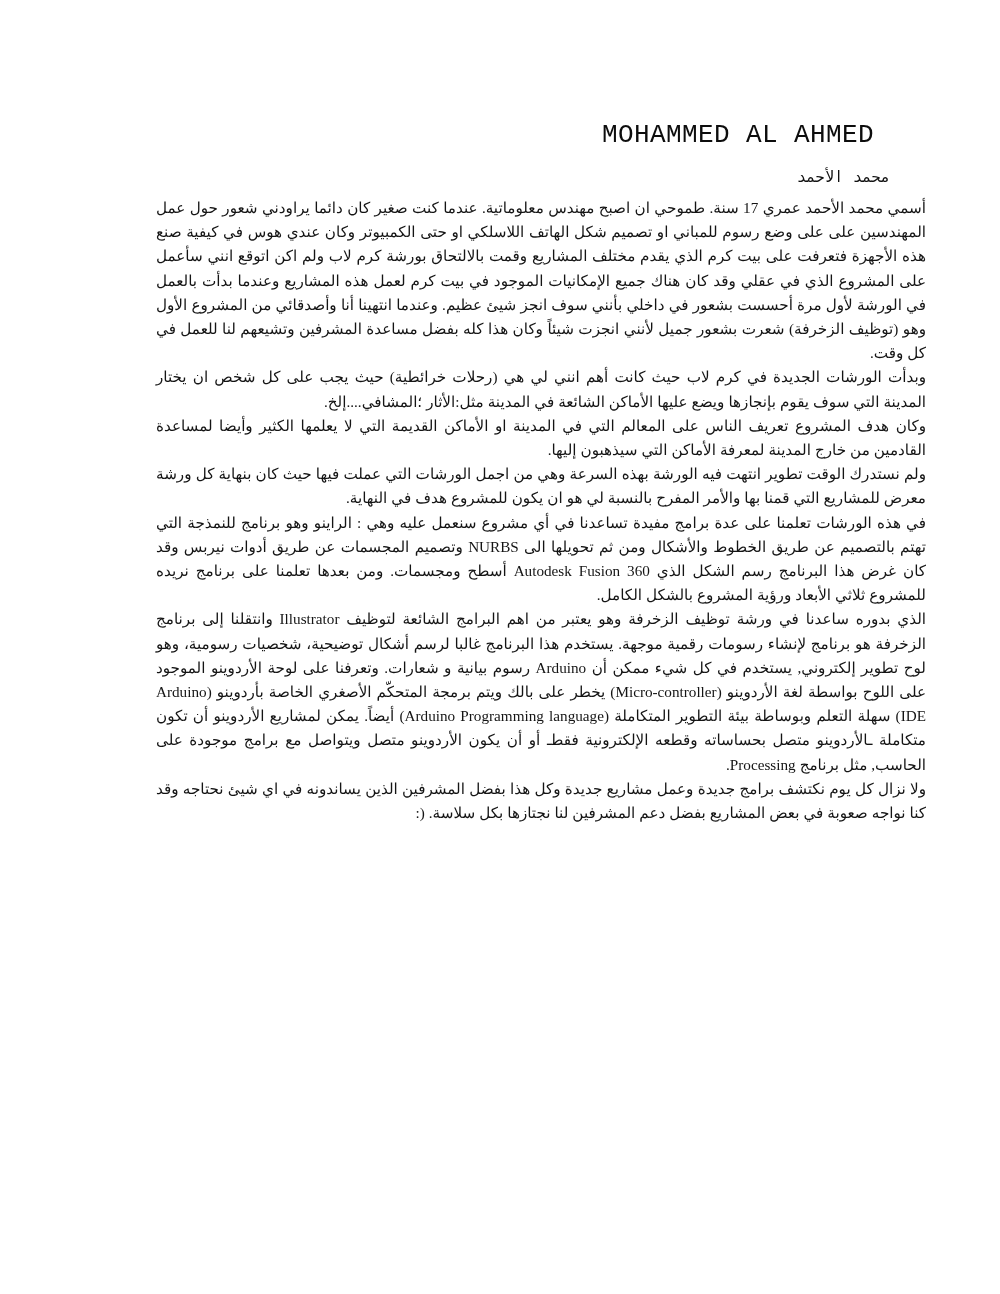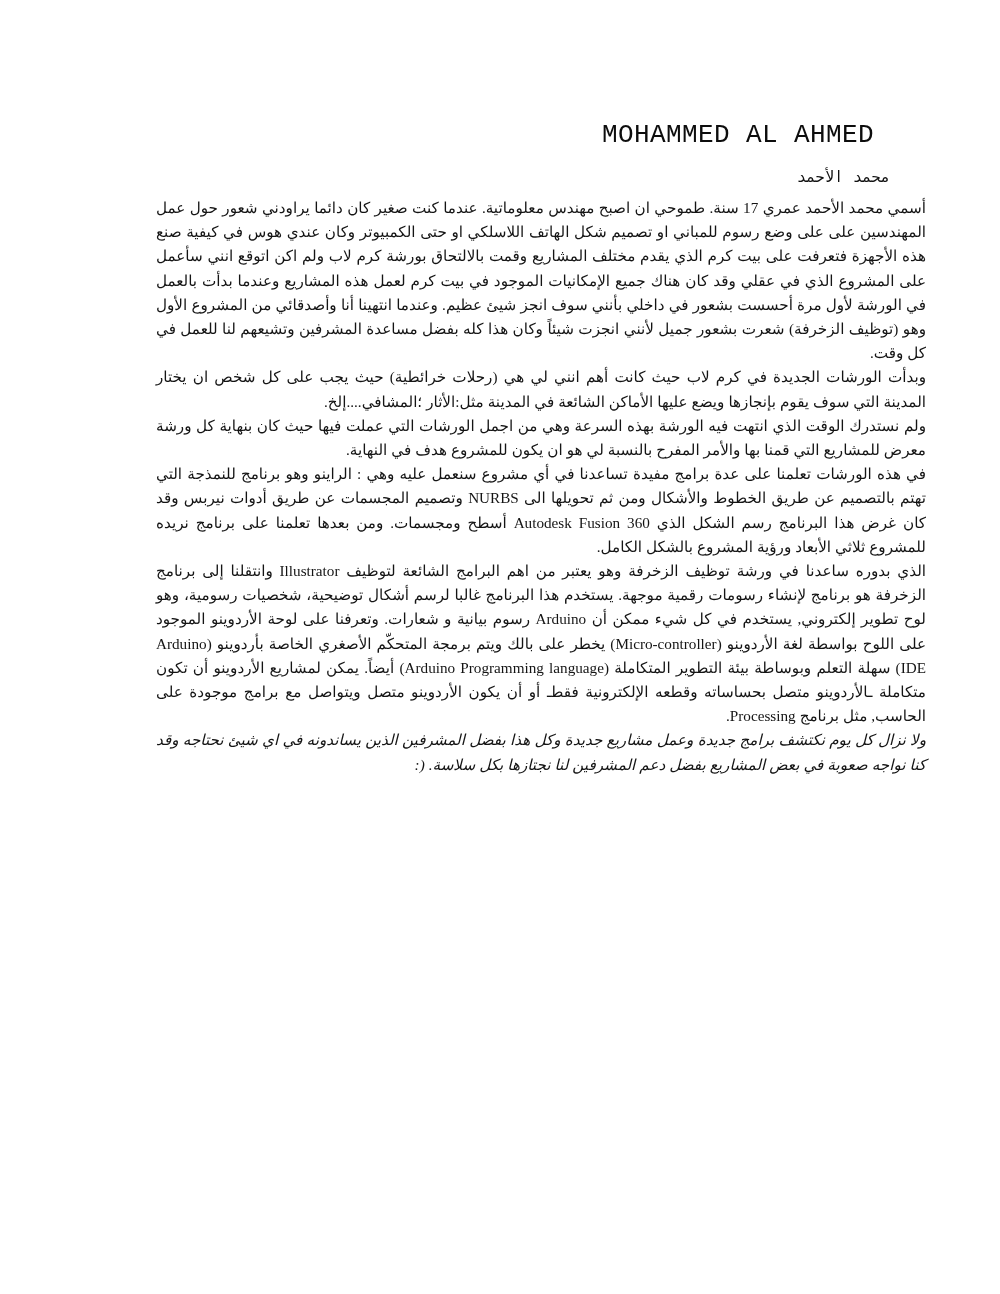--- a/index.html
+++ b/index.html
@@ -76,35 +76,35 @@
     line-height: 24.2px;
     color: #141414;
     text-align: justify;
     text-justify: inter-word;
     word-spacing: 0.2px;
   }
 
   
   .para:last-of-type {
     margin-bottom: 0;
-    font-style: italic;
   }
 </style>
 </head>
 <body>
 
 <div class="page">
 
   <div class="header-block">
     <h1 class="doc-title">MOHAMMED AL AHMED</h1>
     <div class="doc-subtitle">محمد الأحمد</div>
   </div>
 
   <div class="body-block">
     <p class="para">أسمي محمد الأحمد عمري 17 سنة. طموحي ان اصبح مهندس معلوماتية. عندما كنت صغير كان دائما يراودني شعور حول عمل المهندسين على على وضع رسوم للمباني او تصميم شكل الهاتف اللاسلكي او حتى الكمبيوتر وكان عندي هوس في كيفية صنع هذه الأجهزة فتعرفت على بيت كرم الذي يقدم مختلف المشاريع وقمت بالالتحاق بورشة كرم لاب ولم اكن اتوقع انني سأعمل على المشروع الذي في عقلي وقد كان هناك جميع الإمكانيات الموجود في بيت كرم لعمل هذه المشاريع وعندما بدأت بالعمل في الورشة لأول مرة أحسست بشعور في داخلي بأنني سوف انجز شيئ عظيم. وعندما انتهينا أنا وأصدقائي من المشروع الأول وهو (توظيف الزخرفة) شعرت بشعور جميل لأنني انجزت شيئاً وكان هذا كله بفضل مساعدة المشرفين وتشيعهم لنا للعمل في كل وقت.</p>
     <p class="para">وبدأت الورشات الجديدة في كرم لاب حيث كانت أهم انني لي هي (رحلات خرائطية) حيث يجب على كل شخص ان يختار المدينة التي سوف يقوم بإنجازها ويضع عليها الأماكن الشائعة في المدينة مثل:الأثار ؛المشافي....إلخ.</p>
-    <p class="para">ولم نستدرك الوقت الذي انتهت فيه الورشة بهذه السرعة وهي من اجمل الورشات التي عملت فيها حيث كان بنهاية كل ورشة معرض للمشاريع التي قمنا بها والأمر المفرح بالنسبة لي هو ان يكون للمشروع هدف في النهاية.</p>
+    <p class="para">وكان هدف المشروع تعريف الناس على المعالم التي في المدينة او الأماكن القديمة التي لا يعلمها الكثير وأيضا لمساعدة القادمين من خارج المدينة لمعرفة الأماكن التي سيذهبون إليها.</p>
+    <p class="para">ولم نستدرك الوقت تطوير انتهت فيه الورشة بهذه السرعة وهي من اجمل الورشات التي عملت فيها حيث كان بنهاية كل ورشة معرض للمشاريع التي قمنا بها والأمر المفرح بالنسبة لي هو ان يكون للمشروع هدف في النهاية.</p>
     <p class="para">في هذه الورشات تعلمنا على عدة برامج مفيدة تساعدنا في أي مشروع سنعمل عليه وهي : الراينو وهو برنامج للنمذجة التي تهتم بالتصميم عن طريق الخطوط والأشكال ومن ثم تحويلها الى NURBS وتصميم المجسمات عن طريق أدوات نيربس وقد كان غرض هذا البرنامج رسم الشكل الذي Autodesk Fusion 360 أسطح ومجسمات. ومن بعدها تعلمنا على برنامج نريده للمشروع ثلاثي الأبعاد ورؤية المشروع بالشكل الكامل.</p>
     <p class="para">الذي بدوره ساعدنا في ورشة توظيف الزخرفة وهو يعتبر من اهم البرامج الشائعة لتوظيف Illustrator وانتقلنا إلى برنامج الزخرفة هو برنامج لإنشاء رسومات رقمية موجهة. يستخدم هذا البرنامج غالبا لرسم أشكال توضيحية، شخصيات رسومية، وهو لوح تطوير إلكتروني, يستخدم في كل شيء ممكن أن Arduino رسوم بيانية و شعارات. وتعرفنا على لوحة الأردوينو الموجود على اللوح بواسطة لغة الأردوينو (Micro-controller) يخطر على بالك ويتم برمجة المتحكّم الأصغري الخاصة بأردوينو (Arduino IDE) سهلة التعلم وبوساطة بيئة التطوير المتكاملة (Arduino Programming language) أيضاً. يمكن لمشاريع الأردوينو أن تكون متكاملة ـالأردوينو متصل بحساساته وقطعه الإلكترونية فقطـ أو أن يكون الأردوينو متصل ويتواصل مع برامج موجودة على الحاسب, مثل برنامج Processing.</p>
     <p class="para">ولا نزال كل يوم نكتشف برامج جديدة وعمل مشاريع جديدة وكل هذا بفضل المشرفين الذين يساندونه في اي شيئ نحتاجه وقد كنا نواجه صعوبة في بعض المشاريع بفضل دعم المشرفين لنا نجتازها بكل سلاسة. (:</p>
   </div>
 
 </div>
 
 </body></html>

